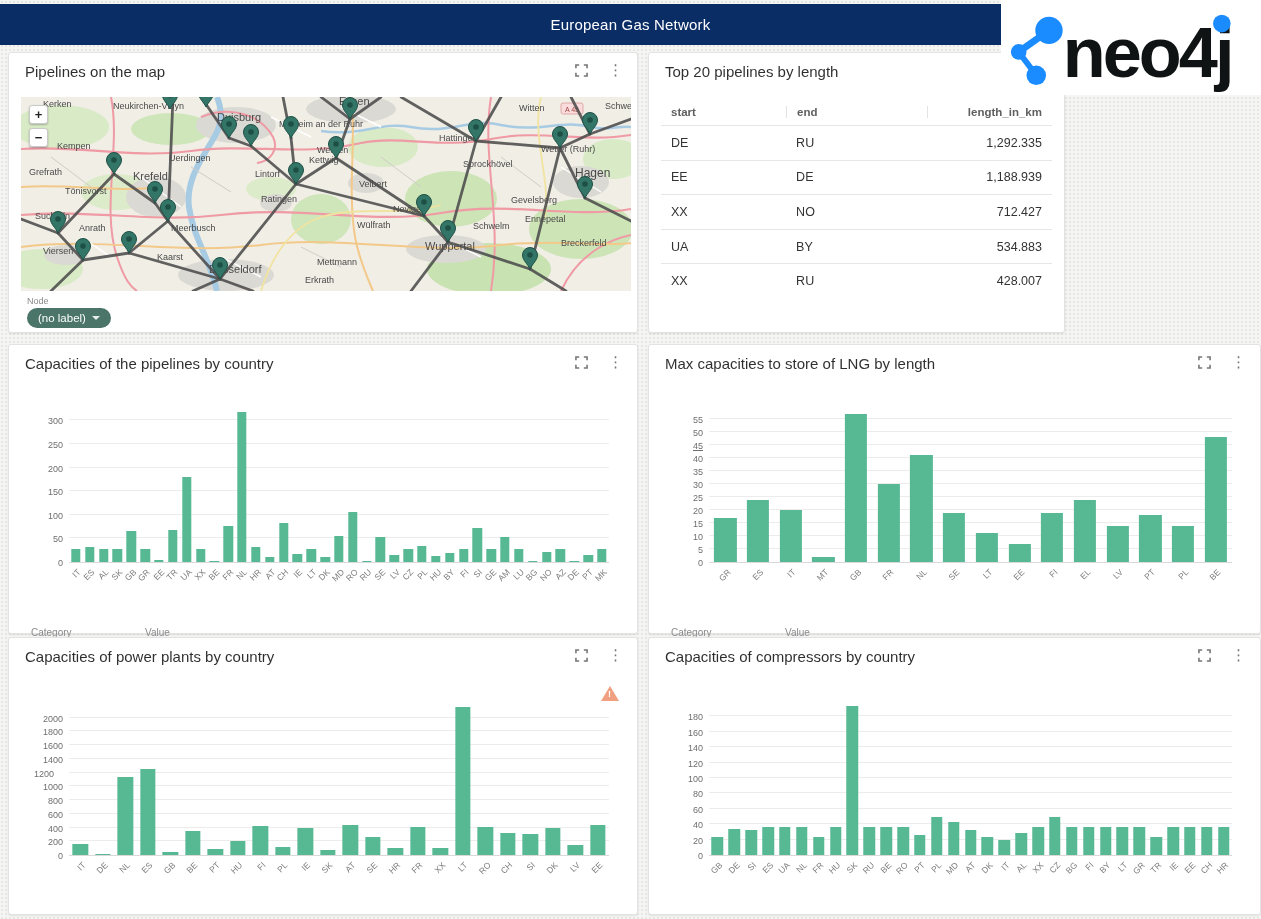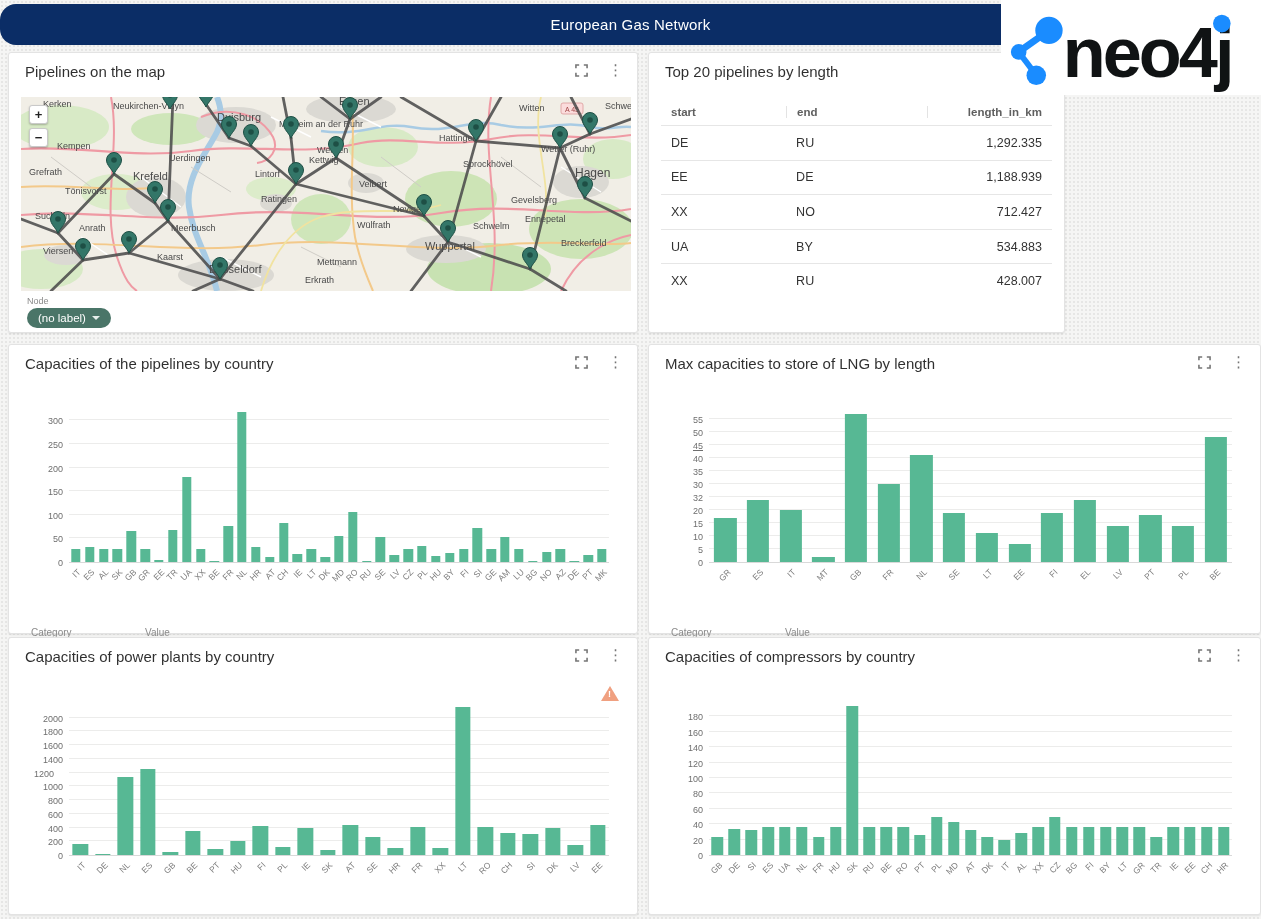--- a/index.html
+++ b/index.html
@@ -6,21 +6,21 @@
   html,body { width:1261px; height:919px; overflow:hidden; }
   body {
     font-family:"Liberation Sans", sans-serif;
     background:#f5f5f4;
     background-image:radial-gradient(#e6e6e5 0.8px, transparent 0.8px);
     background-size:4px 4px;
     position:relative;
   }
   .topbar {
     position:absolute; left:0; top:4px; width:1261px; height:41px;
-    background:#0b2d66; z-index:2; display:flex; align-items:center; justify-content:center;border-radius:16px;
+    background:#0b2d66; z-index:2; display:flex; align-items:center; justify-content:center;
   }
   .topbar h1 { color:#fff; font-size:15px; font-weight:400; letter-spacing:.2px; }
   .logo-box {
     position:absolute; left:1001px; top:0; width:260px; height:95px;
     background:#ffffff; z-index:3; display:flex; align-items:center; justify-content:center;
   }
   .card {
     position:absolute; background:#fff; border:1px solid #e3e3e3; border-radius:3px;
     box-shadow:0 1px 2px rgba(0,0,0,.08); padding:10px 12px; z-index:1;
   }
@@ -607,21 +607,21 @@
         <div class="ytick" style="bottom: 0%;">0</div>
         <div class="gridline" style="bottom: 8.62069%;"></div>
         <div class="ytick" style="bottom: 8.62069%;">5</div>
         <div class="gridline" style="bottom: 17.2414%;"></div>
         <div class="ytick" style="bottom: 17.2414%;">10</div>
         <div class="gridline" style="bottom: 25.8621%;"></div>
         <div class="ytick" style="bottom: 25.8621%;">15</div>
         <div class="gridline" style="bottom: 34.4828%;"></div>
         <div class="ytick" style="bottom: 34.4828%;">20</div>
         <div class="gridline" style="bottom: 43.1034%;"></div>
-        <div class="ytick" style="bottom: 43.1034%;">32</div>
+        <div class="ytick" style="bottom: 43.1034%;">25</div>
         <div class="gridline" style="bottom: 51.7241%;"></div>
         <div class="ytick" style="bottom: 51.7241%;">30</div>
         <div class="gridline" style="bottom: 60.3448%;"></div>
         <div class="ytick" style="bottom: 60.3448%;">35</div>
         <div class="gridline" style="bottom: 68.9655%;"></div>
         <div class="ytick" style="bottom: 68.9655%;">40</div>
         <div class="gridline" style="bottom: 77.5862%;"></div>
         <div class="ytick" style="bottom: 77.5862%; text-decoration: underline;">45</div>
         <div class="gridline" style="bottom: 86.2069%;"></div>
         <div class="ytick" style="bottom: 86.2069%;">50</div>

